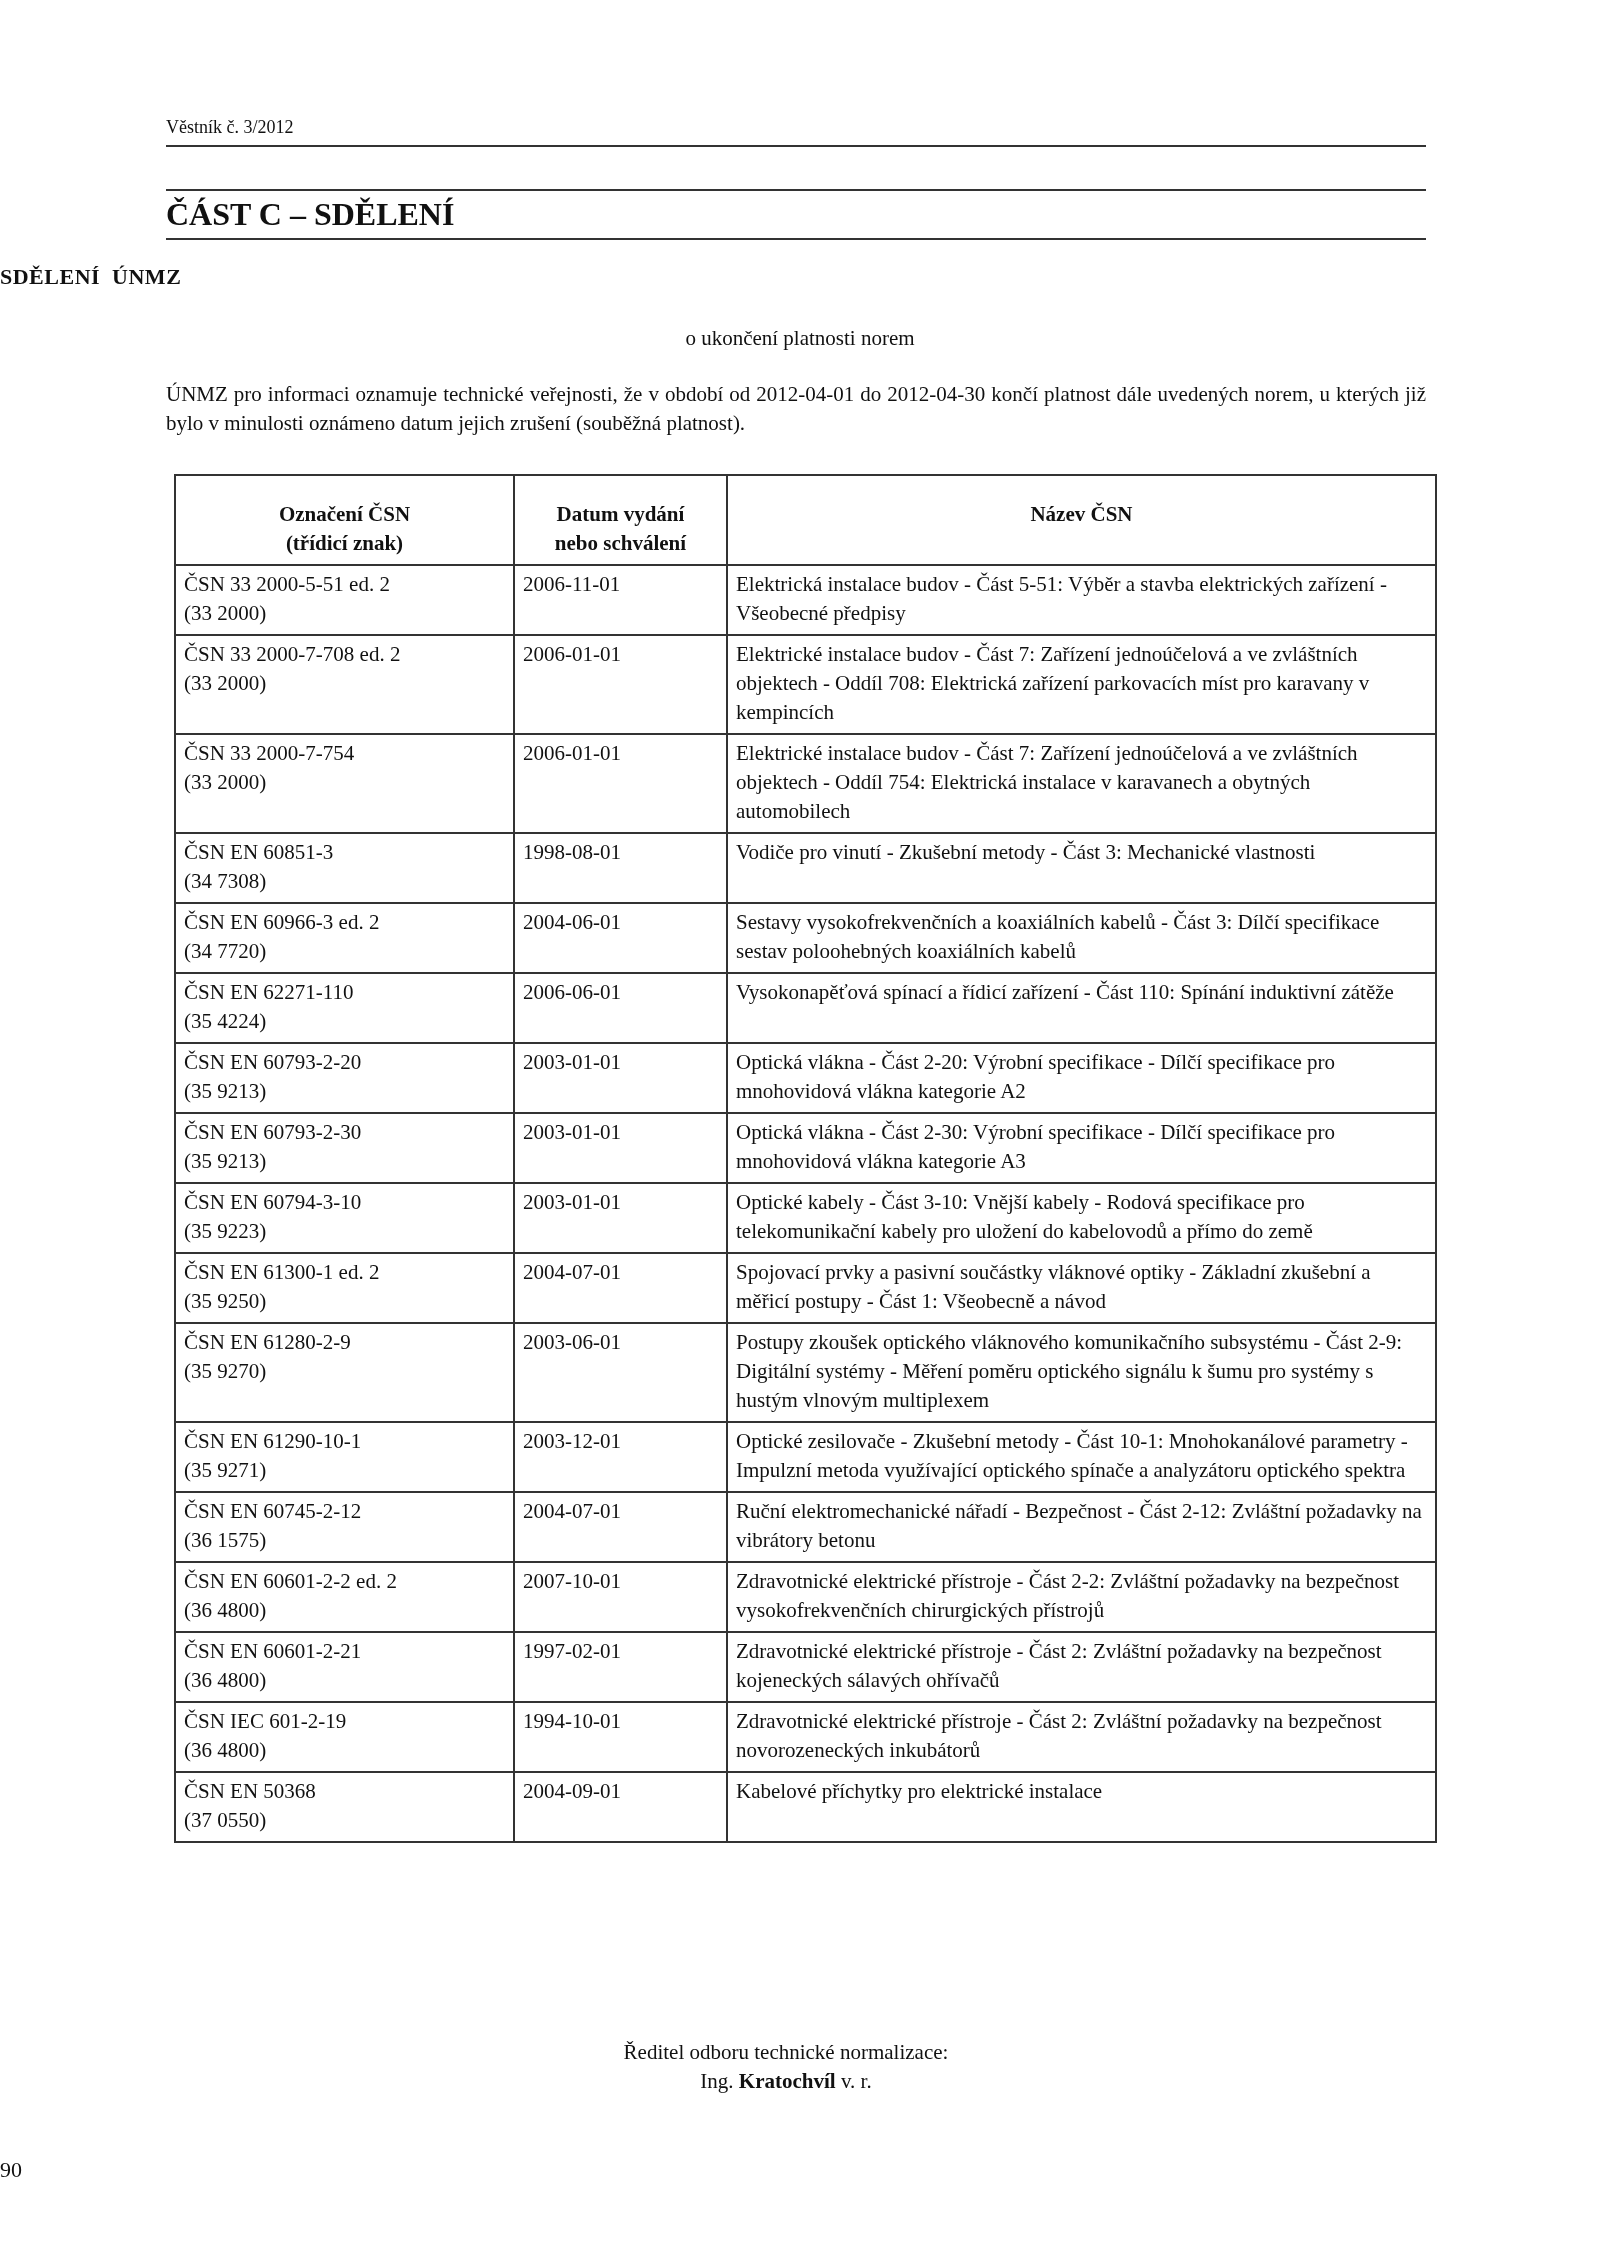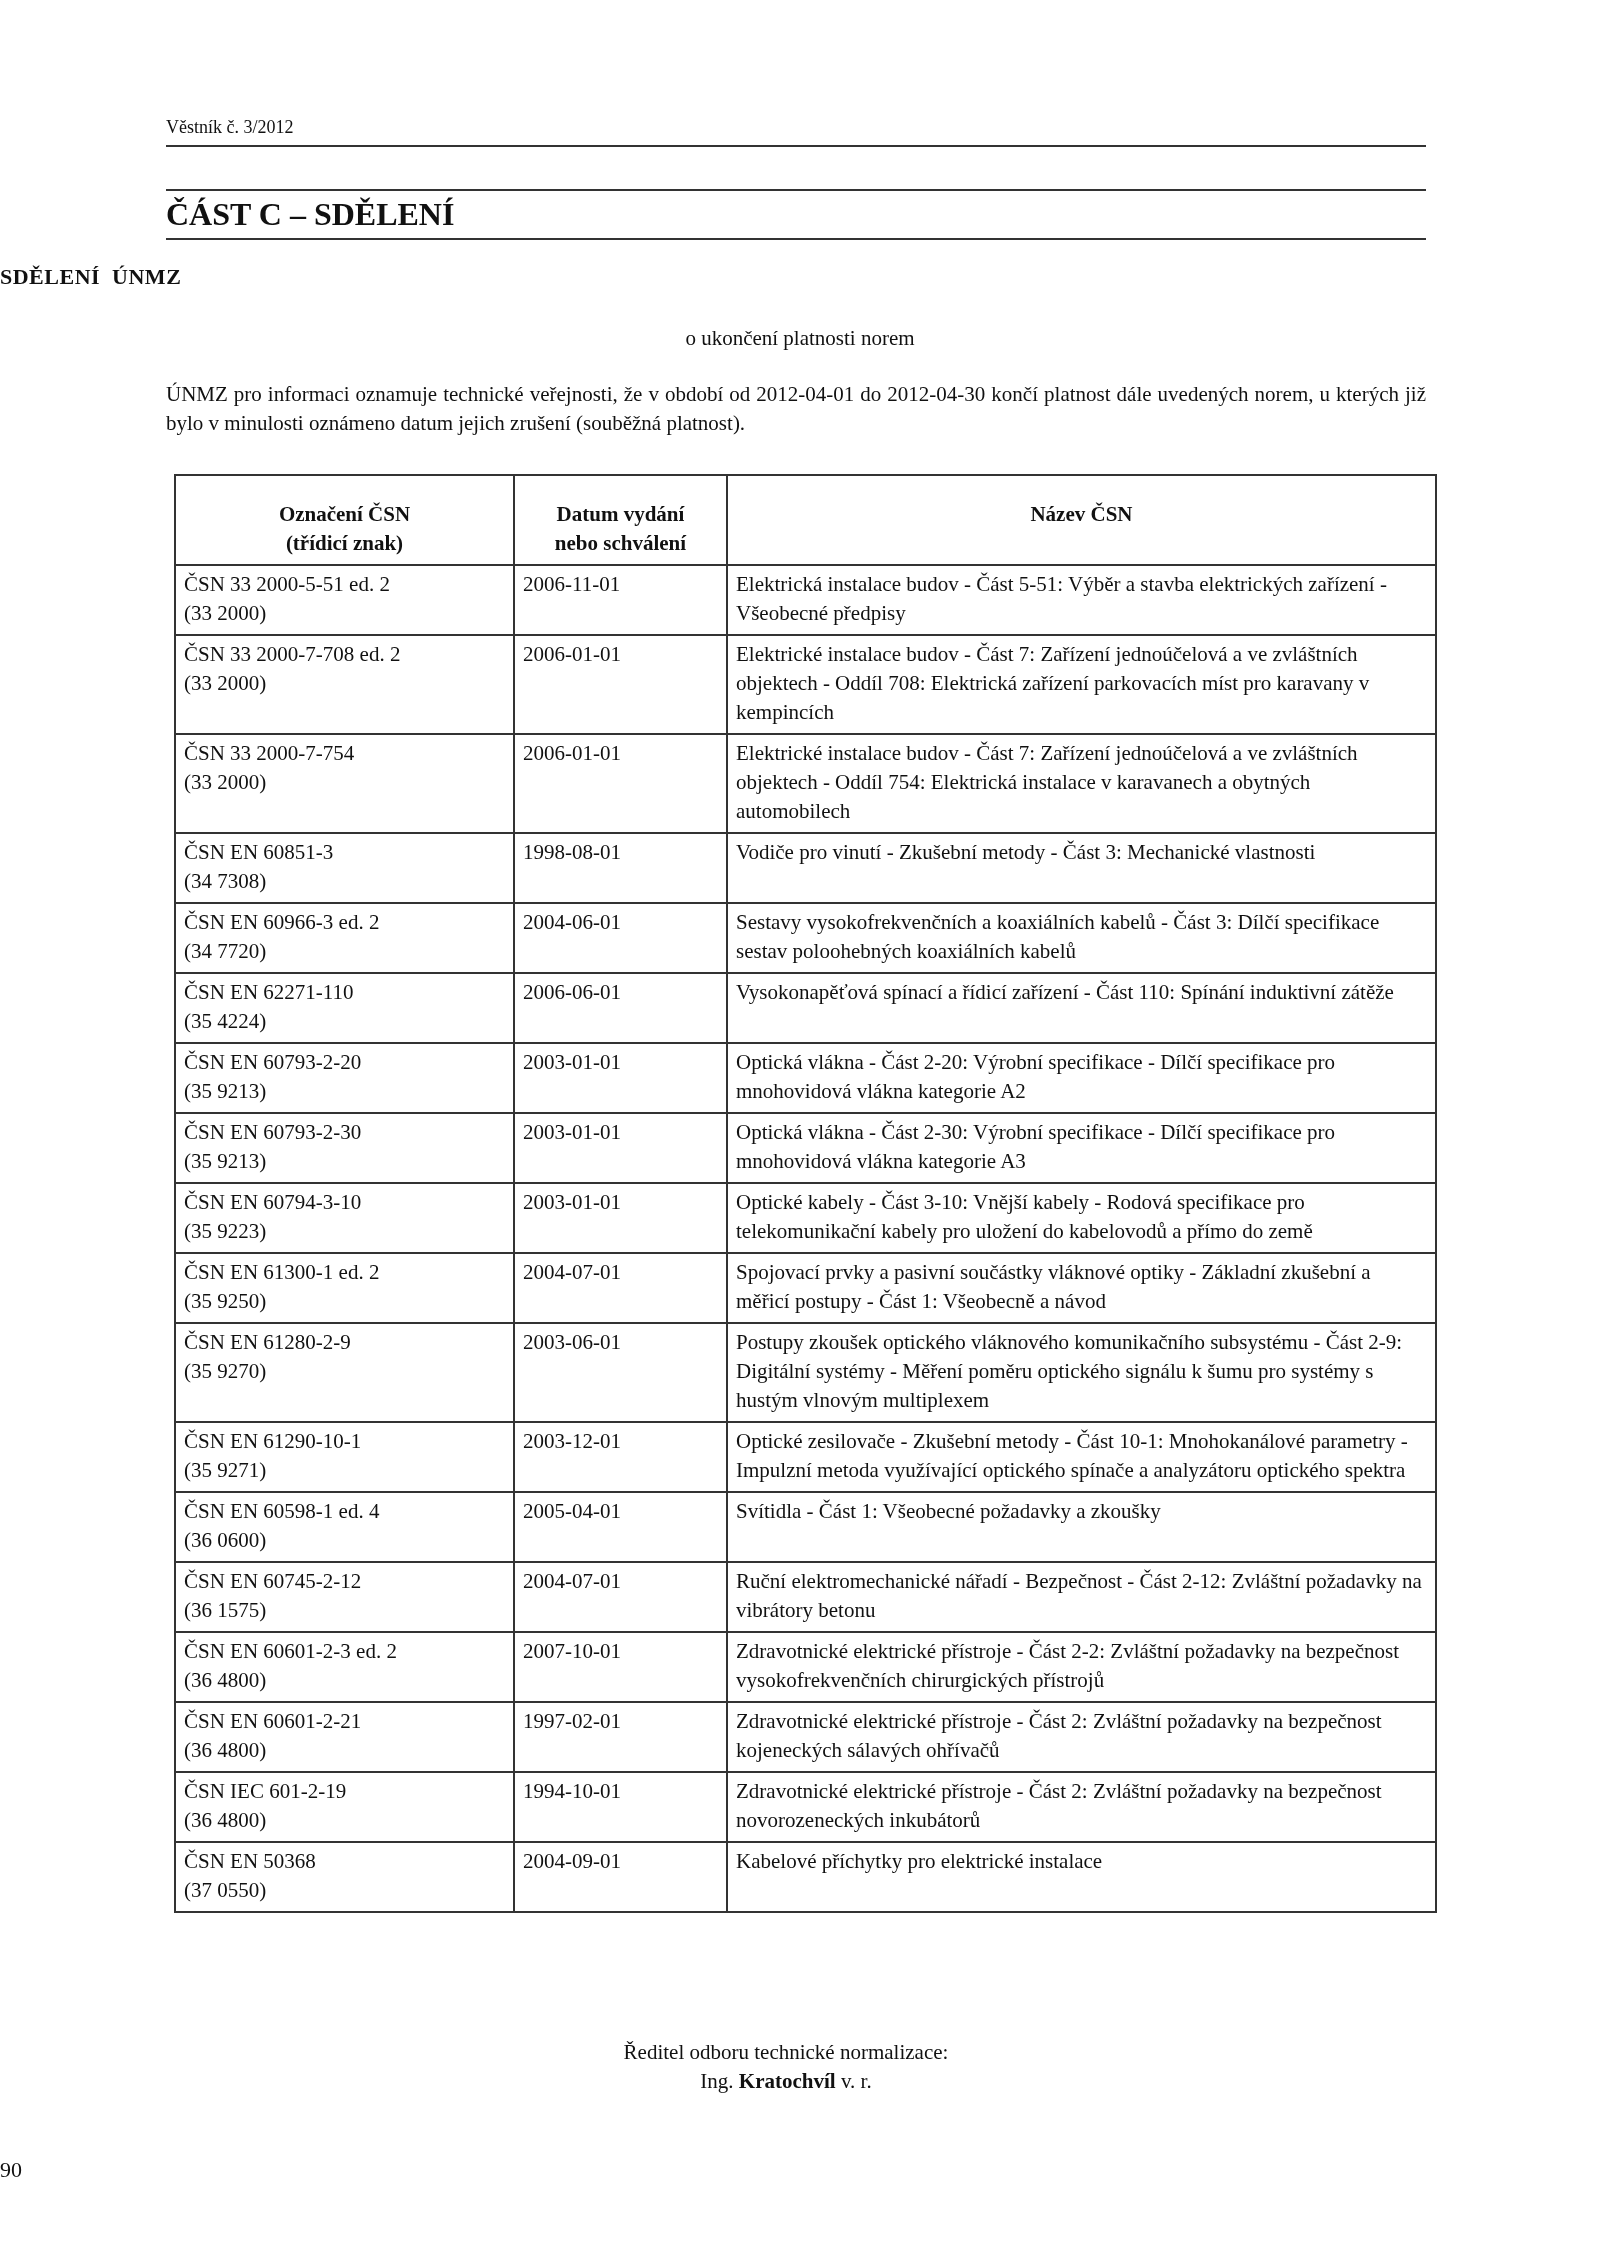--- a/index.html
+++ b/index.html
@@ -169,37 +169,29 @@
         <tr>
           <td>
             <div>ČSN EN 61290-10-1</div>
             <div>(35 9271)</div>
           </td>
           <td>2003-12-01</td>
           <td>Optické zesilovače - Zkušební metody - Část 10-1: Mnohokanálové parametry - Impulzní metoda využívající optického spínače a analyzátoru optického spektra</td>
         </tr>
         <tr>
           <td>
-            <div>ČSN EN 60598-1 ed. 4</div>
-            <div>(36 0600)</div>
-          </td>
-          <td>2005-04-01</td>
-          <td>Svítidla - Část 1: Všeobecné požadavky a zkoušky</td>
-        </tr>
-        <tr>
-          <td>
             <div>ČSN EN 60745-2-12</div>
             <div>(36 1575)</div>
           </td>
           <td>2004-07-01</td>
           <td>Ruční elektromechanické nářadí - Bezpečnost - Část 2-12: Zvláštní požadavky na vibrátory betonu</td>
         </tr>
         <tr>
           <td>
-            <div>ČSN EN 60601-2-3 ed. 2</div>
+            <div>ČSN EN 60601-2-2 ed. 2</div>
             <div>(36 4800)</div>
           </td>
           <td>2007-10-01</td>
           <td>Zdravotnické elektrické přístroje - Část 2-2: Zvláštní požadavky na bezpečnost vysokofrekvenčních chirurgických přístrojů</td>
         </tr>
         <tr>
           <td>
             <div>ČSN EN 60601-2-21</div>
             <div>(36 4800)</div>
           </td>

